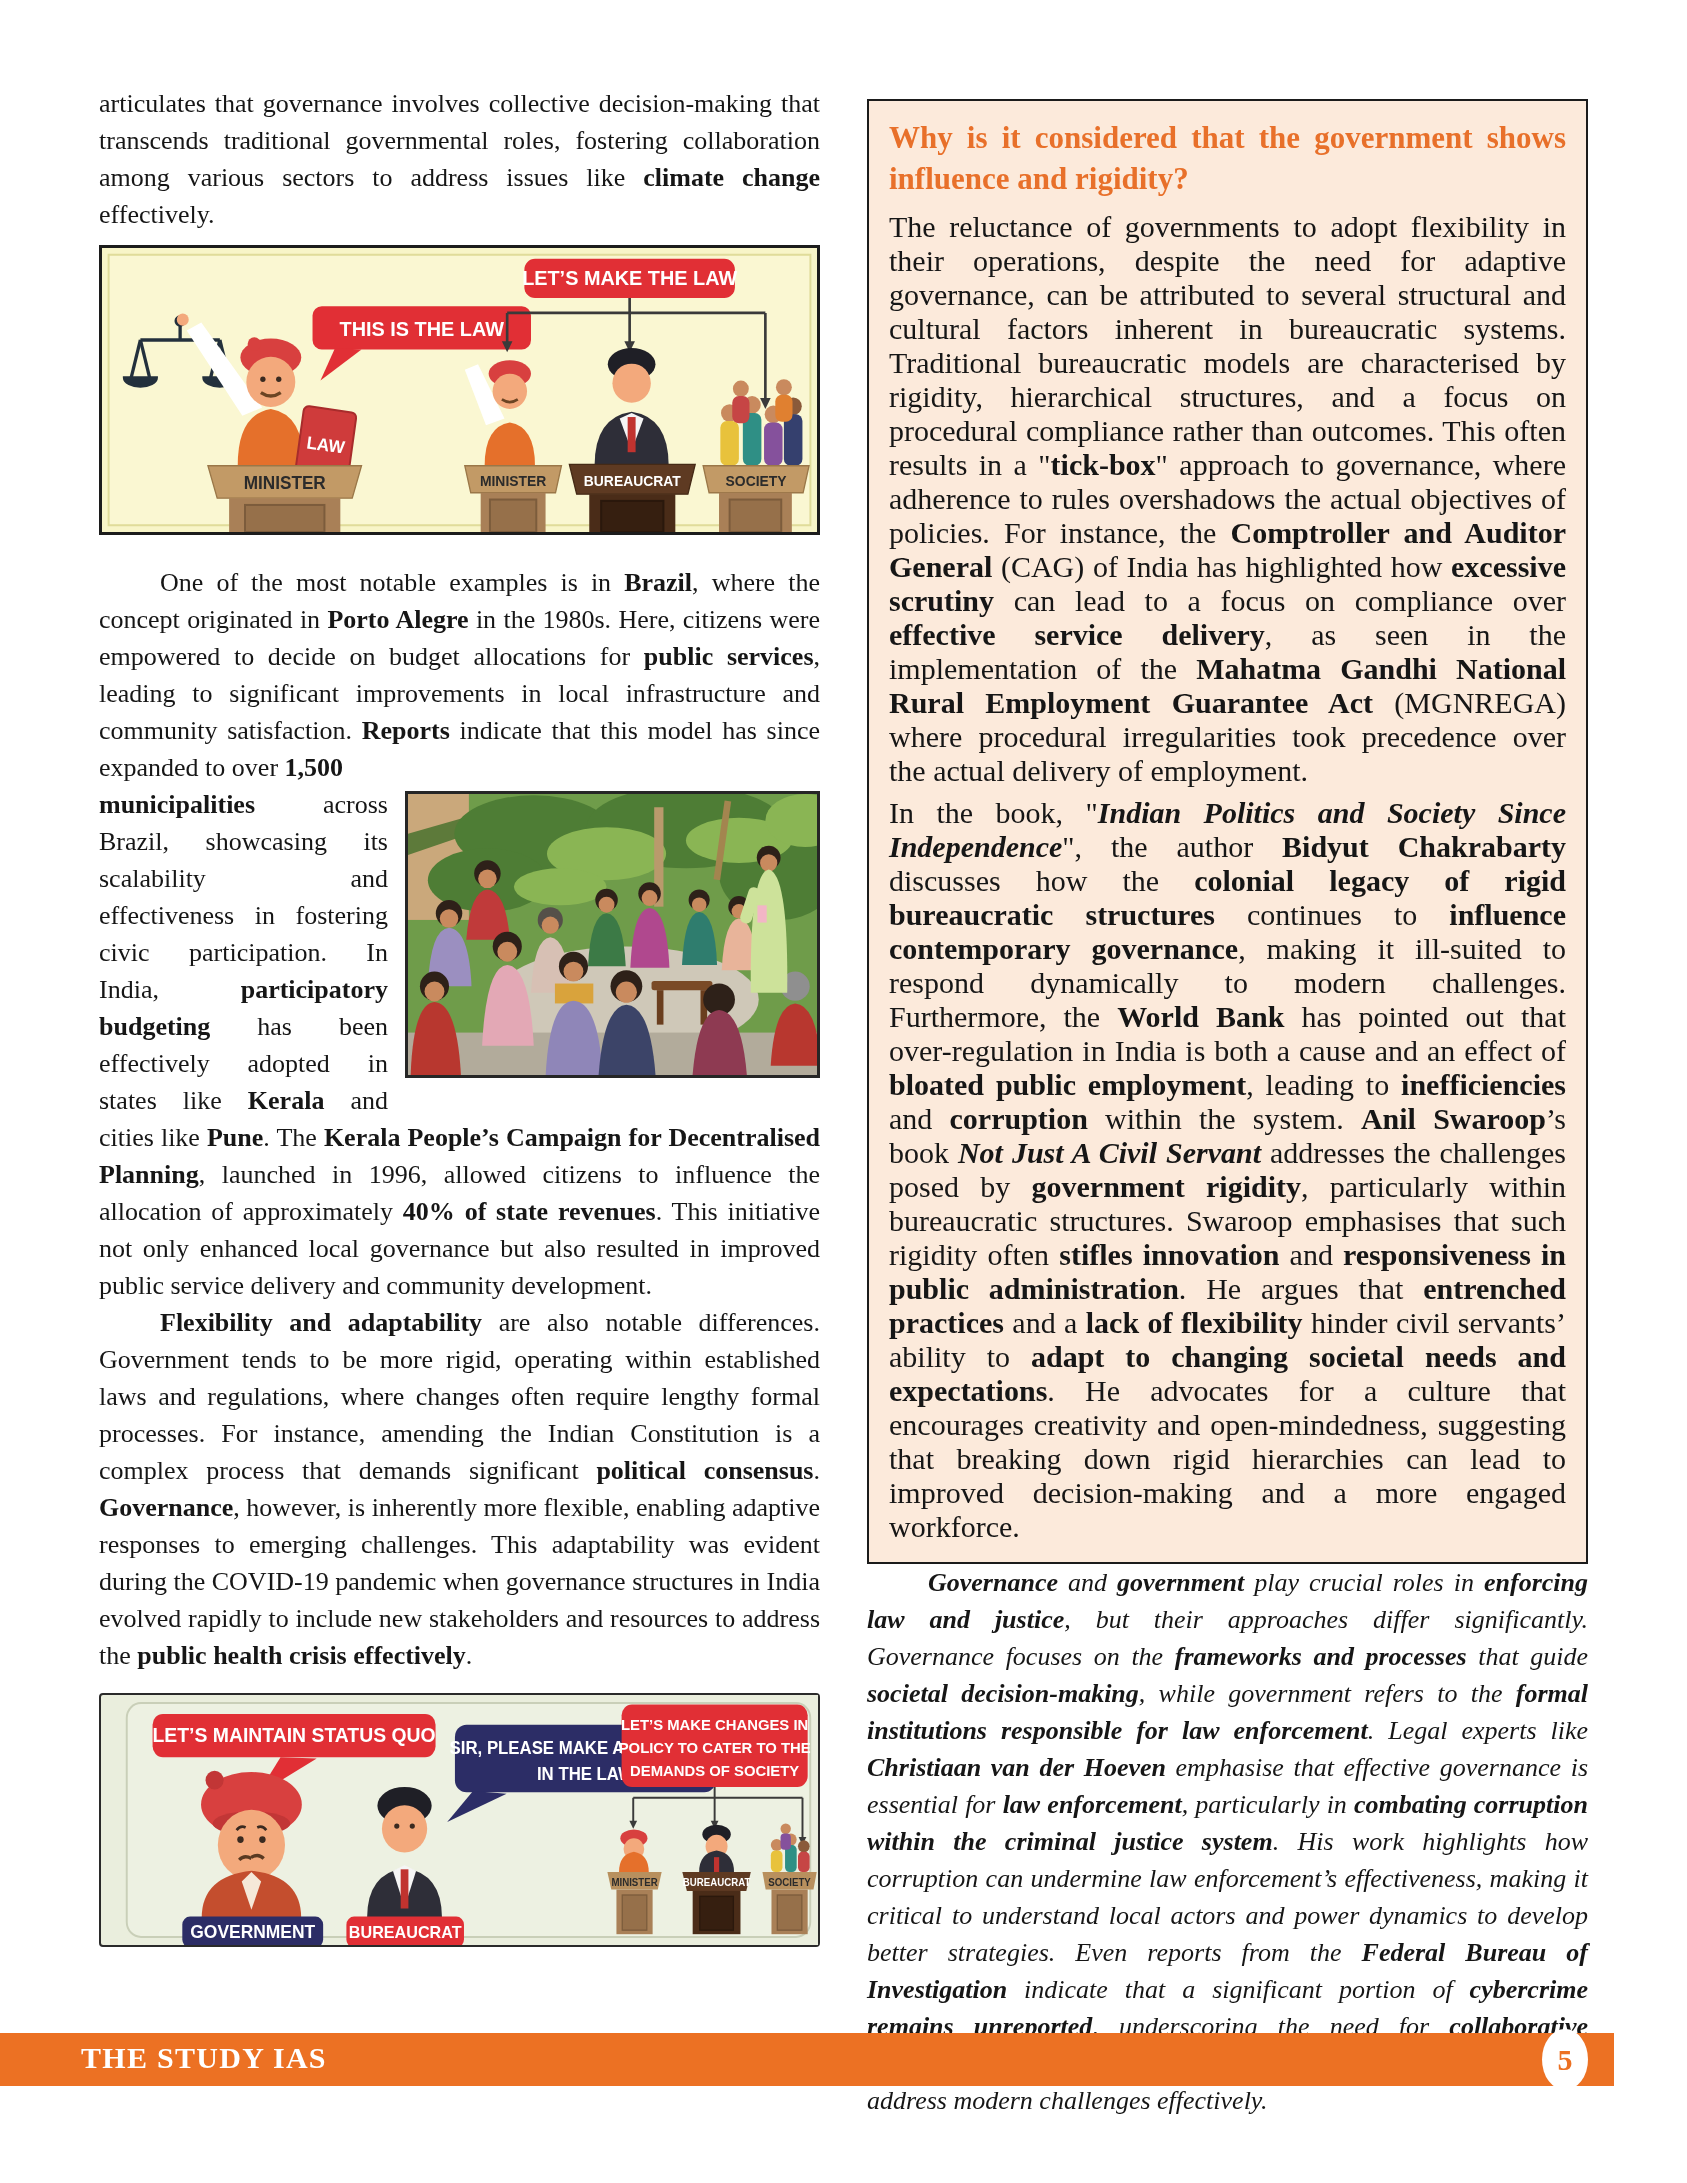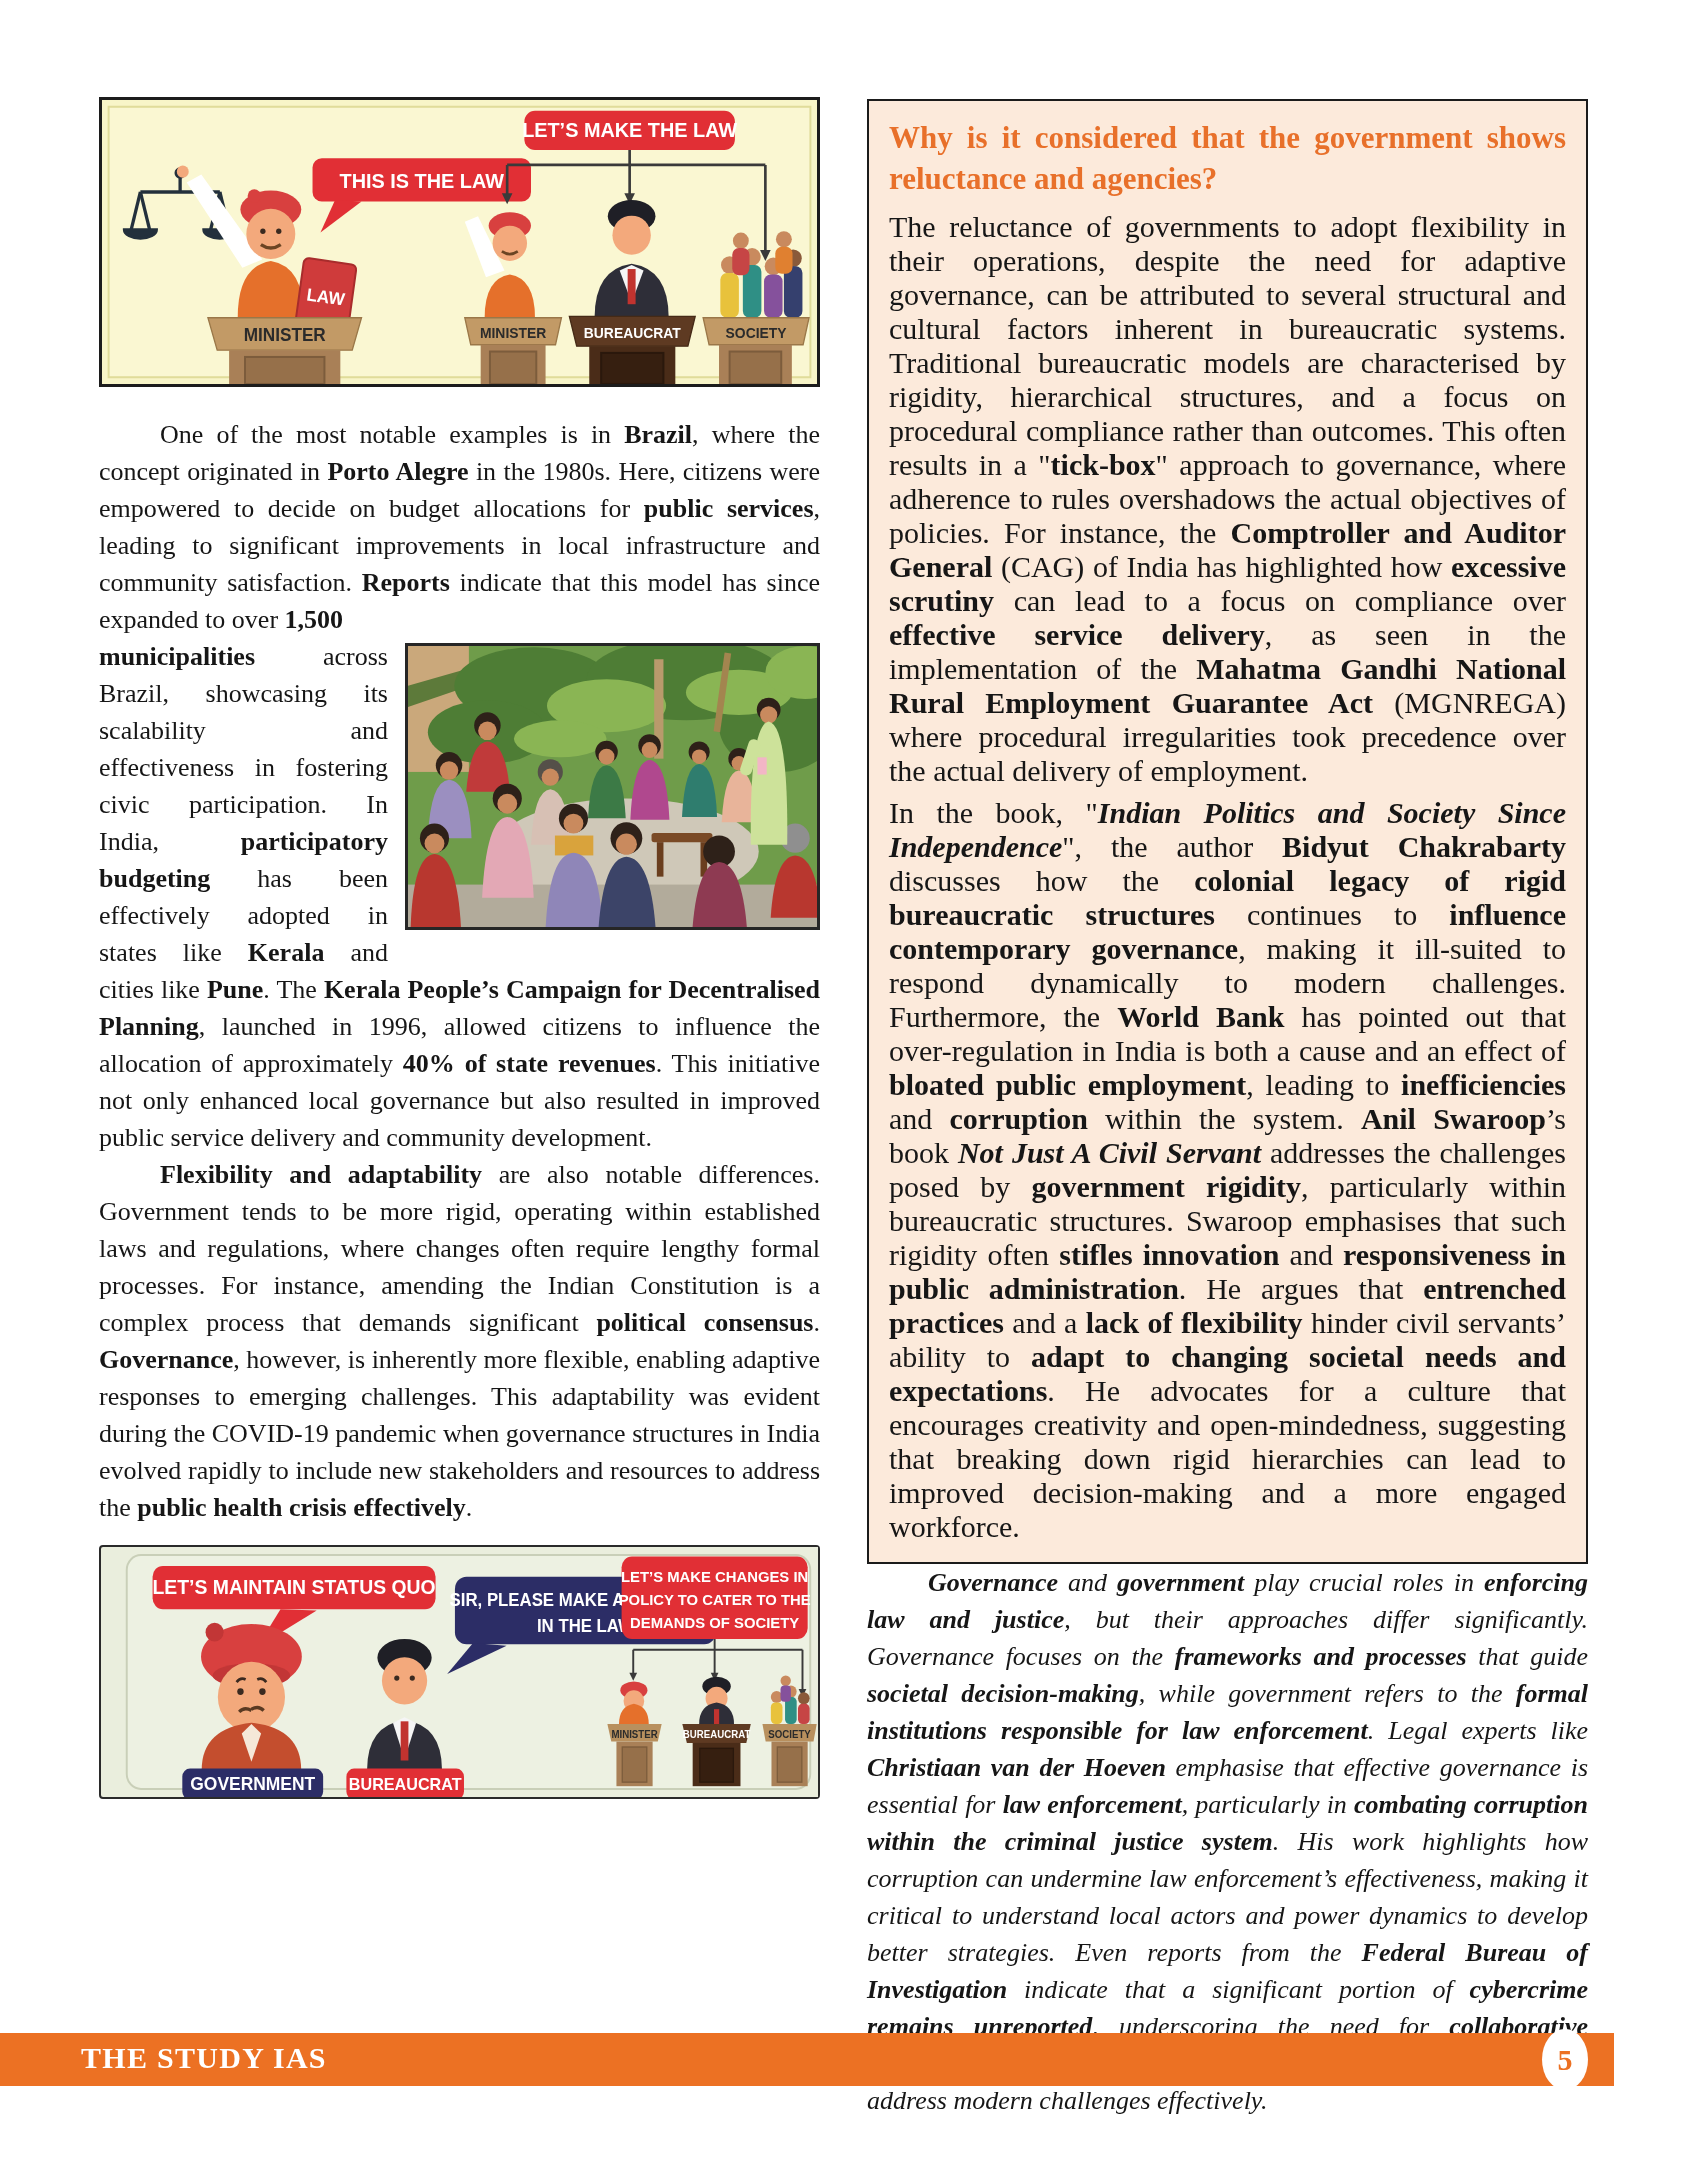--- a/index.html
+++ b/index.html
@@ -34,20 +34,21 @@
   .wtext{fill:#ffffff;}
   .dtext{fill:#2b2b2b;}
 </style>
 </head>
 <body>
 
 <div class="page">
 
   <div class="col-left">
 
+    <p class="body">articulates that governance involves collective decision-making that transcends traditional governmental roles, fostering collaboration among various sectors to address issues like <b>climate change</b> effectively.</p>
 
     <div class="ill1">
       <svg viewBox="0 0 1080 420" preserveAspectRatio="none">
         <rect x="0" y="0" width="1080" height="420" fill="#f8f5c8"></rect>
         <rect x="10" y="10" width="1060" height="400" fill="#faf7d2" stroke="#e0dc9a" stroke-width="3"></rect>
 
         <g stroke="#23303c" stroke-width="5" fill="none">
           <line x1="118" y1="112" x2="118" y2="136"></line>
           <line x1="58" y1="136" x2="178" y2="136"></line>
           <line x1="58" y1="136" x2="44" y2="192"></line>
@@ -332,21 +333,21 @@
           <rect x="1010" y="288" width="56" height="66" fill="#a98057"></rect>
           <rect x="1019" y="296" width="38" height="52" fill="#96704a" stroke="#7c5c3c" stroke-width="2"></rect>
         </g>
       </svg>
     </div>
   </div>
 
   <div class="col-right">
 
     <div class="q-box">
-      <h2 class="q-title">Why is it considered that the government shows reluctance and agencies?</h2>
+      <h2 class="q-title">Why is it considered that the government shows influence and rigidity?</h2>
       <p class="qbody">The reluctance of governments to adopt flexibility in their operations, despite the need for adaptive governance, can be attributed to several structural and cultural factors inherent in bureaucratic systems. Traditional bureaucratic models are characterised by rigidity, hierarchical structures, and a focus on procedural compliance rather than outcomes. This often results in a "<b>tick-box</b>" approach to governance, where adherence to rules overshadows the actual objectives of policies. For instance, the <b>Comptroller and Auditor General</b> (CAG) of India has highlighted how <b>excessive scrutiny</b> can lead to a focus on compliance over <b>effective service delivery</b>, as seen in the implementation of the <b>Mahatma Gandhi National Rural Employment Guarantee Act</b> (MGNREGA) where procedural irregularities took precedence over the actual delivery of employment.</p>
       <p class="qbody">In the book, "<b><i>Indian Politics and Society Since Independence</i></b>", the author <b>Bidyut Chakrabarty</b> discusses how the <b>colonial legacy of rigid bureaucratic structures</b> continues to <b>influence contemporary governance</b>, making it ill-suited to respond dynamically to modern challenges. Furthermore, the <b>World Bank</b> has pointed out that over-regulation in India is both a cause and an effect of <b>bloated public employment</b>, leading to <b>inefficiencies</b> and <b>corruption</b> within the system. <b>Anil Swaroop</b>’s book <b><i>Not Just A Civil Servant</i></b> addresses the challenges posed by <b>government rigidity</b>, particularly within bureaucratic structures. Swaroop emphasises that such rigidity often <b>stifles innovation</b> and <b>responsiveness in public administration</b>. He argues that <b>entrenched practices</b> and a <b>lack of flexibility</b> hinder civil servants’ ability to <b>adapt to changing societal needs and expectations</b>. He advocates for a culture that encourages creativity and open-mindedness, suggesting that breaking down rigid hierarchies can lead to improved decision-making and a more engaged workforce.</p>
     </div>
 
     <p class="body indent para-after"><b>Governance</b> and <b>government</b> play crucial roles in <b>enforcing law and justice</b>, but their approaches differ significantly. Governance focuses on the <b>frameworks and processes</b> that guide <b>societal decision-making</b>, while government refers to the <b>formal institutions responsible for law enforcement</b>. Legal experts like <b>Christiaan van der Hoeven</b> emphasise that effective governance is essential for <b>law enforcement</b>, particularly in <b>combating corruption within the criminal justice system</b>. His work highlights how corruption can undermine law enforcement’s effectiveness, making it critical to understand local actors and power dynamics to develop better strategies. Even reports from the <b>Federal Bureau of Investigation</b> indicate that a significant portion of <b>cybercrime remains unreported</b>, underscoring the need for <b>collaborative governance structures</b> that empower <b>law enforcement agencies</b> to address modern challenges effectively.</p>
   </div>
 
   <div class="footer-bar">
     <span class="footer-brand">THE STUDY IAS</span>
     <span class="page-badge">

